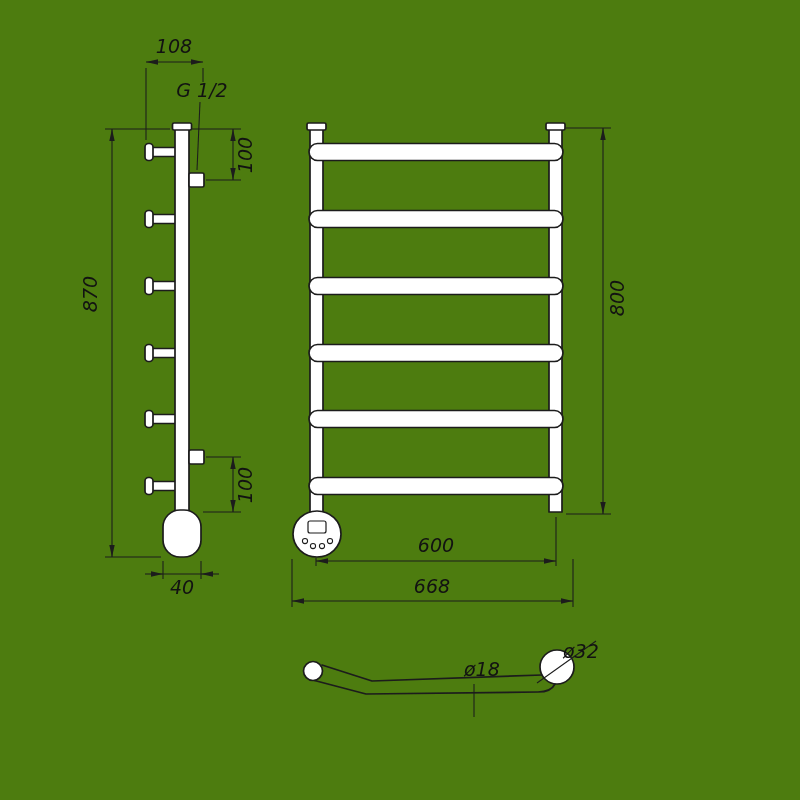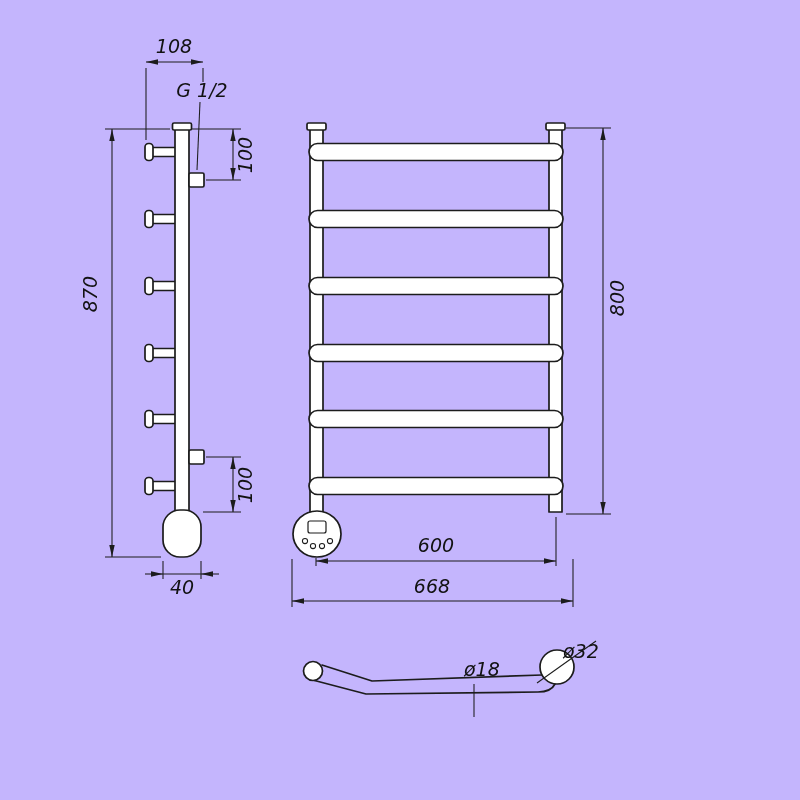--- a/index.html
+++ b/index.html
@@ -1,16 +1,16 @@
 <!DOCTYPE html>
 <html><head>
 <meta charset="utf-8">
 <style>
   html,body{margin:0;padding:0;background:#ffffff;}
-  .stage{position:relative;width:800px;height:800px;background:#c4b5fd;overflow:hidden;
+  .stage{position:relative;width:800px;height:800px;background:#4d7c0f;overflow:hidden;
          font-family:"DejaVu Sans",sans-serif;}
   .obj{fill:#ffffff;stroke:#1c1c1c;stroke-width:1.7;stroke-linejoin:round;}
   .objline{fill:none;stroke:#1c1c1c;stroke-width:1.7;stroke-linejoin:round;stroke-linecap:round;}
   .thin{fill:none;stroke:#1c1c1c;stroke-width:1.05;}
   .dim-text{font-family:"DejaVu Sans",sans-serif;font-style:italic;font-size:19px;fill:#121212;}
 </style>
 </head>
 <body>
 
 <div class="stage">

